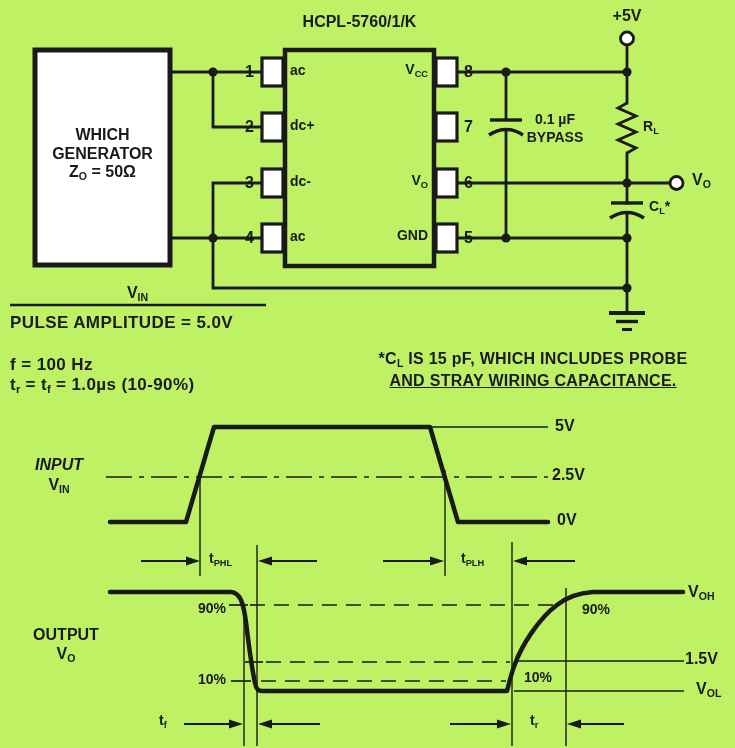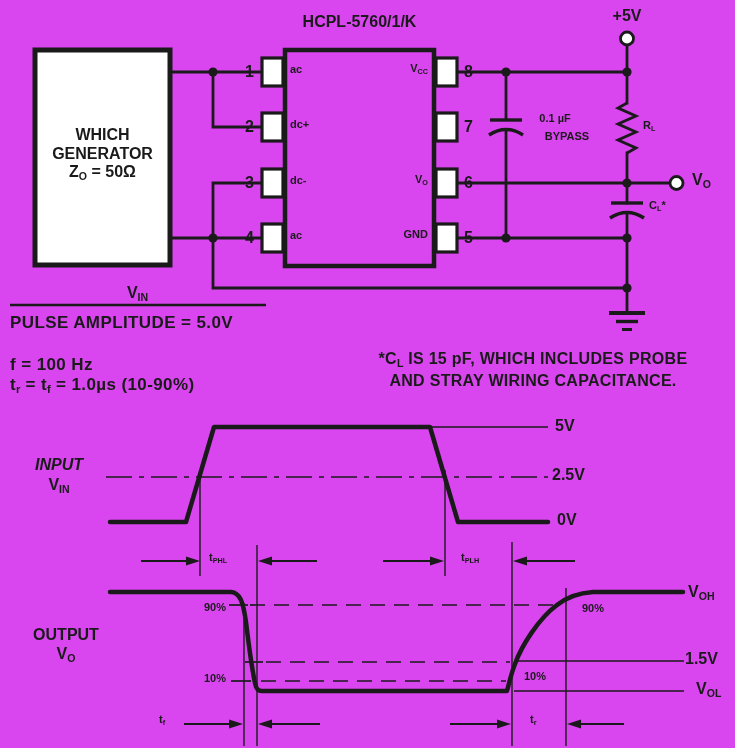--- a/index.html
+++ b/index.html
@@ -1,21 +1,21 @@
 <!DOCTYPE html>
 <html><head>
 <meta charset="utf-8">
 <style>
   html,body{margin:0;padding:0;background:#fff;}
   .stage{
-    position:relative;width:735px;height:748px;background:#d946ef;
+    position:relative;width:735px;height:748px;background:#bef264;
     font-family:"Liberation Sans",sans-serif;font-weight:bold;color:#1a1a1a;
     overflow:hidden;
   }
-  .lbl{position:absolute;font-size:11px;line-height:1.12;white-space:nowrap;}
+  .lbl{position:absolute;font-size:14px;line-height:1.12;white-space:nowrap;}
   .fs16{font-size:16px;}
   .fs17{font-size:17px;letter-spacing:.4px;}
   .ls3{letter-spacing:.3px;}
   .ctr{text-align:center;}
   .rt{text-align:right;}
   .sub{font-size:.66em;position:relative;top:.3em;letter-spacing:0;}
   svg.overlay{position:absolute;left:0;top:0;}
 </style>
 </head>
 <body>
@@ -163,32 +163,32 @@
   <div class="lbl fs16" style="left:464px;top:174px;"><span>6</span></div>
   <div class="lbl fs16" style="left:464px;top:229px;"><span>5</span></div>
 
   <div class="lbl rt" style="left:385px;top:62px;width:43px;"><span>V</span><span class="sub">CC</span></div>
   <div class="lbl rt" style="left:393px;top:173px;width:35px;"><span>V</span><span class="sub">O</span></div>
   <div class="lbl rt" style="left:383px;top:228px;width:45px;"><span>GND</span></div>
 
   <div class="lbl fs16 ctr" style="left:603px;top:7px;width:48px;"><span>+5V</span></div>
 
   <div class="lbl ctr" style="left:520px;top:112px;width:70px;"><span>0.1 µF</span></div>
-  <div class="lbl ctr" style="left:524px;top:130px;width:86px;"><span>BYPASS</span></div>
+  <div class="lbl ctr" style="left:512px;top:130px;width:86px;"><span>BYPASS</span></div>
 
   <div class="lbl" style="left:643px;top:119px;"><span>R</span><span class="sub">L</span></div>
   <div class="lbl fs16" style="left:692px;top:171px;"><span>V</span><span class="sub">O</span></div>
   <div class="lbl" style="left:649px;top:199px;"><span>C</span><span class="sub">L</span><span>*</span></div>
 
   <div class="lbl fs17" style="left:10px;top:313px;"><span>PULSE AMPLITUDE = 5.0V</span></div>
   <div class="lbl fs17" style="left:10px;top:355px;"><span>f = 100 Hz</span></div>
   <div class="lbl fs17" style="left:10px;top:375px;"><span>t</span><span class="sub">r</span><span> = t</span><span class="sub">f</span><span> = 1.0µs (10-90%)</span></div>
 
   <div class="lbl fs16 ctr ls3" style="left:337px;top:350px;width:392px;"><span>*C</span><span class="sub">L</span><span> IS 15 pF, WHICH INCLUDES PROBE</span></div>
-  <div class="lbl fs16 ctr ls3" style="left:337px;top:372px;width:392px;"><span>AND STRAY WIRING CAPACITANCE.</span></div>
+  <div class="lbl fs16 ctr ls3" style="left:337px;top:372px;width:392px;text-decoration:underline;"><span>AND STRAY WIRING CAPACITANCE.</span></div>
 
   <div class="lbl fs16 ctr" style="left:26px;top:456px;width:66px;font-style:italic;"><span>INPUT</span></div>
   <div class="lbl fs16 ctr" style="left:26px;top:476px;width:66px;"><span>V</span><span class="sub">IN</span></div>
 
   <div class="lbl fs16" style="left:555px;top:417px;"><span>5V</span></div>
   <div class="lbl fs16" style="left:552px;top:466px;"><span>2.5V</span></div>
   <div class="lbl fs16" style="left:557px;top:511px;"><span>0V</span></div>
 
   <div class="lbl" style="left:209px;top:551px;"><span>t</span><span class="sub">PHL</span></div>
   <div class="lbl" style="left:461px;top:551px;"><span>t</span><span class="sub">PLH</span></div>

